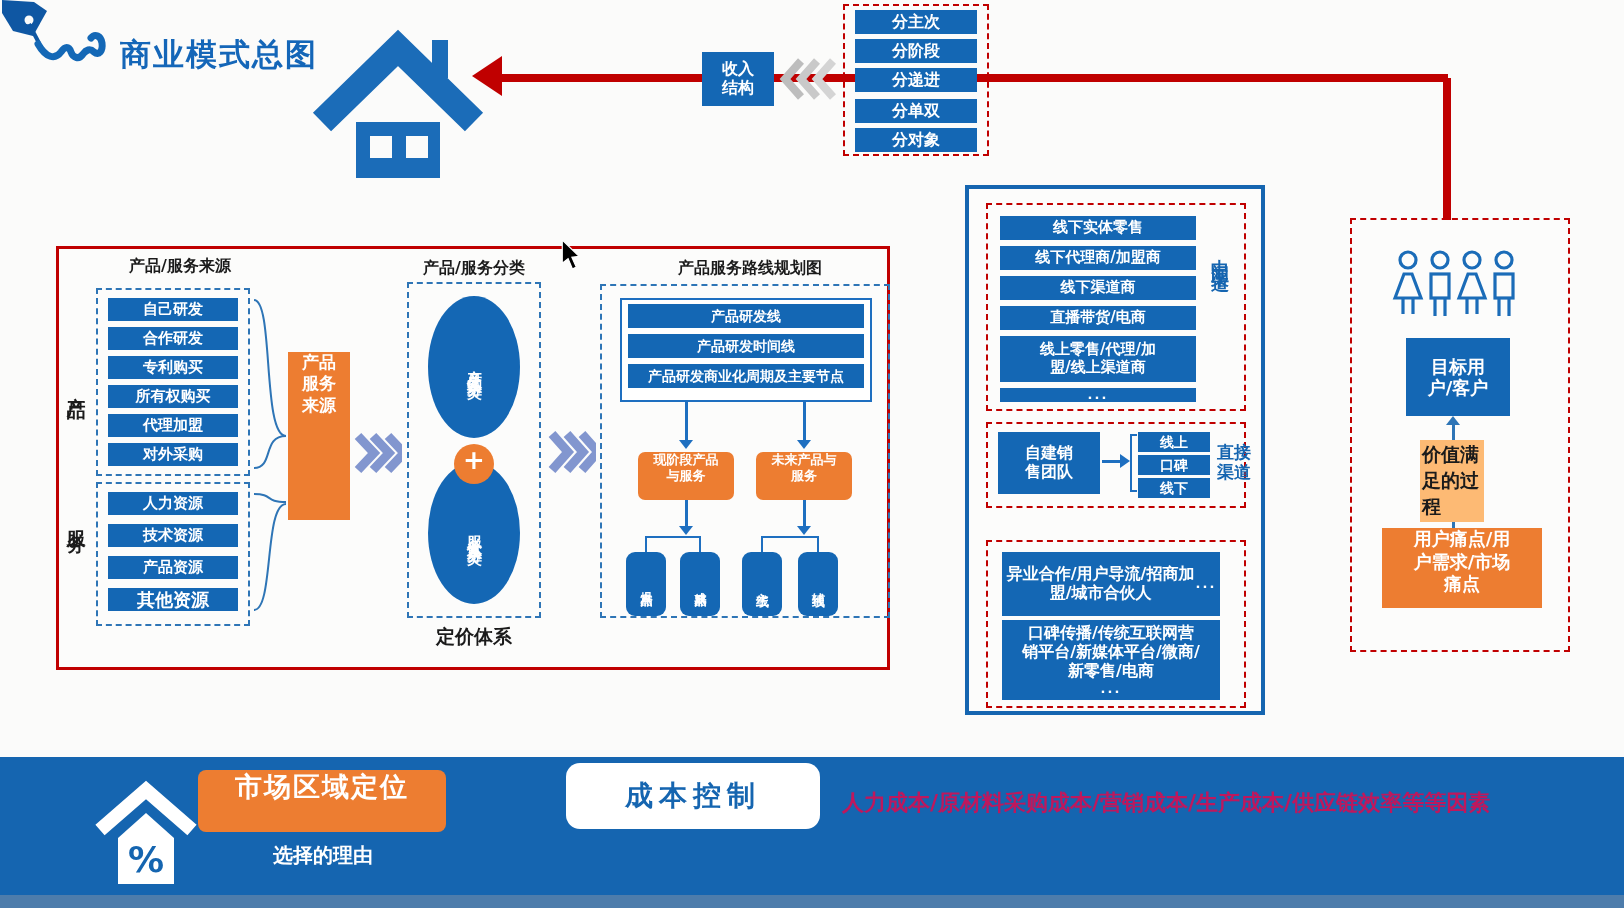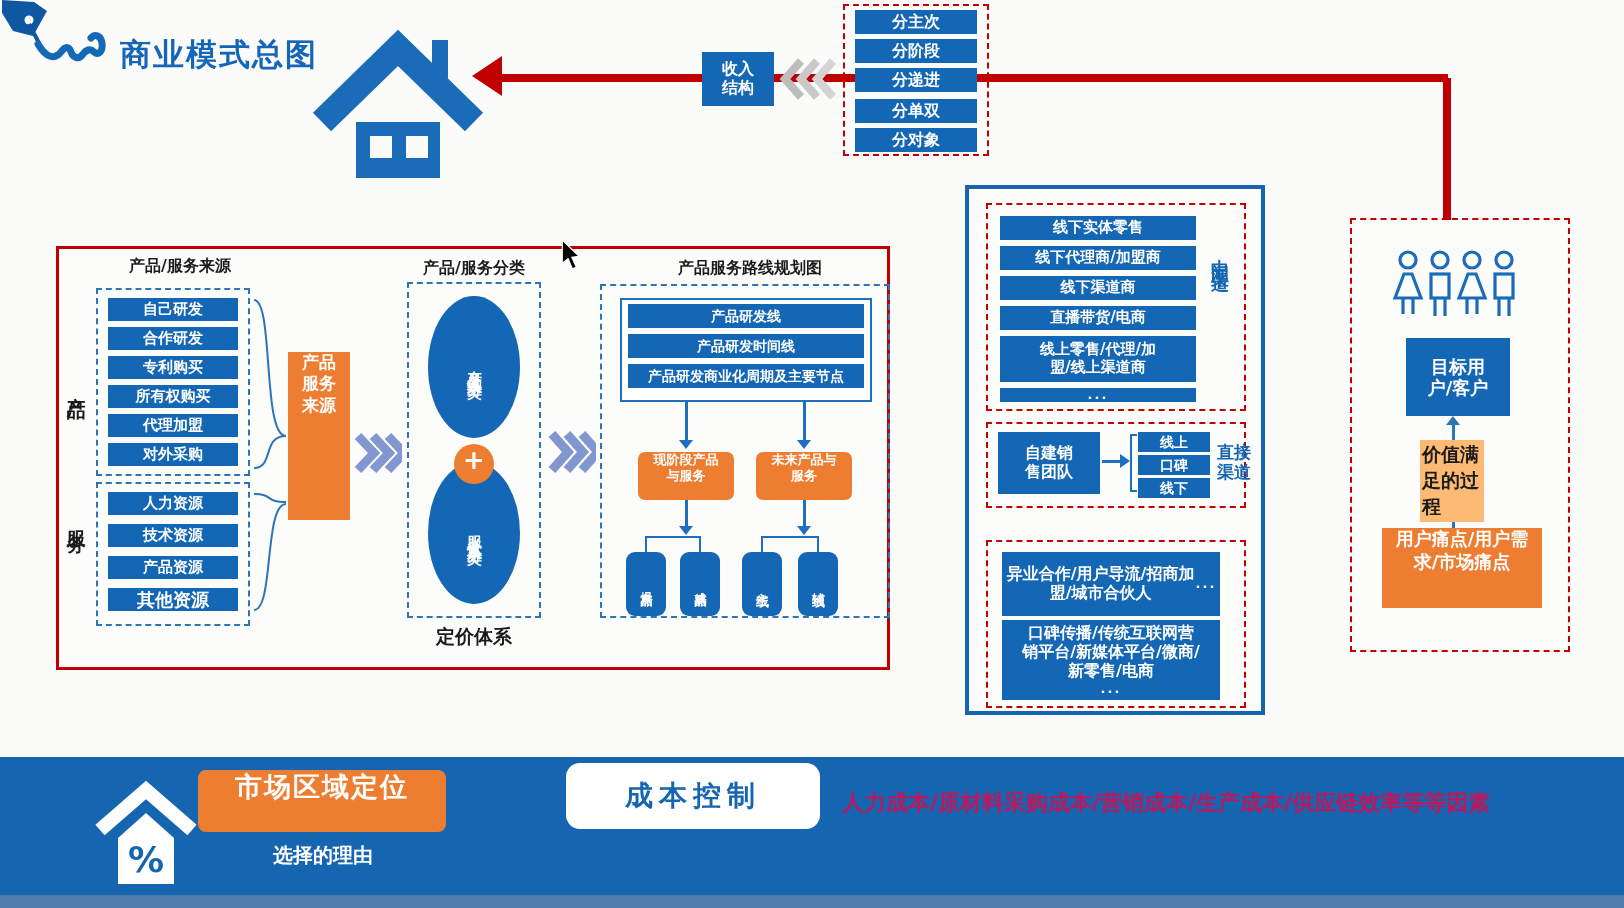--- a/index.html
+++ b/index.html
@@ -220,21 +220,21 @@
         <rect x="107" y="26" width="18" height="24"></rect>
         <path d="M111,50 V68 M121,50 V68"></path>
     </g>
   </svg>
   <div class="abs bar" style="left:1406px;top:338px;width:104px;height:78px;font-size:18px;padding:0 19px">
     <span class="wrap">目标用户/客户</span>
     </div>
   <div class="abs" style="left:1452px;top:424px;width:3px;height:104px;background:#2e75b6"></div>
   <div class="abs ah-u" style="left:1446px;top:416px"></div>
   <div class="abs wrap" style="left:1420px;top:440px;width:64px;padding:2px;font-size:19px;font-weight:700;text-align:left;background:#fdba74;z-index:3">价值满足的过程</div>
-  <div class="abs ob" style="left:1382px;top:528px;width:160px;height:80px;font-size:18px;padding:0 7px">
+  <div class="abs ob" style="left:1382px;top:528px;width:160px;height:80px;font-size:18px;padding:0 25px">
     <span class="wrap">用户痛点/用户需求/市场痛点</span>
     </div>
 
   <div class="abs" style="left:0;top:757px;width:1624px;height:138px;background:#1565b0"></div>
   <div class="abs" style="left:0;top:895px;width:1624px;height:13px;background:#4d7cab"></div>
   <svg class="abs" style="left:92px;top:780px;width:108px;height:106px" viewBox="0 0 108 106">
     <path d="M8,50 L54,10 L100,50" stroke="#fff" stroke-width="14" fill="none"></path>
     <path d="M26,58 L54,33 L82,58 L82,104 L26,104 Z" fill="#fff"></path>
     <text x="54" y="92" text-anchor="middle" font-size="36" font-weight="bold" fill="#1565b0">%</text>
   </svg>

